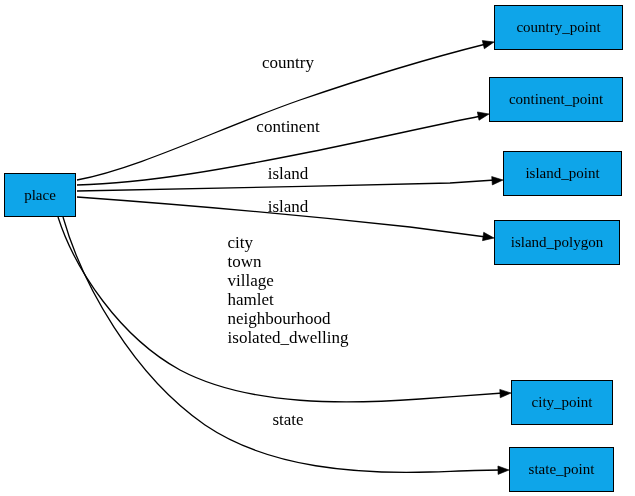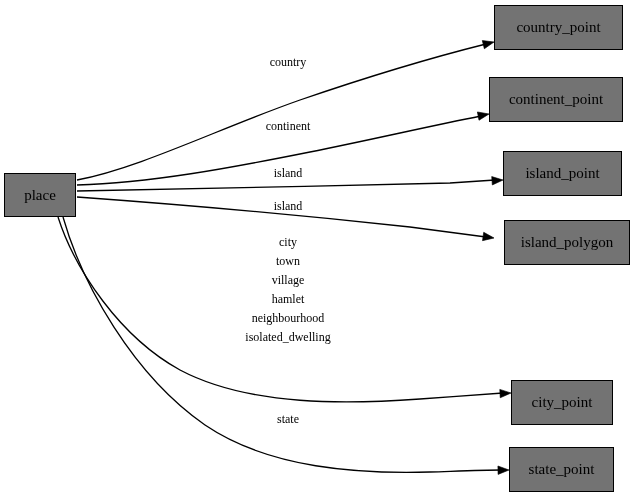--- a/index.html
+++ b/index.html
@@ -19,34 +19,33 @@
     position: absolute;
     top: 0;
     left: 0;
     width: 635px;
     height: 496px;
   }
   .node-box {
     position: absolute;
     box-sizing: border-box;
     border: 1.3px solid #000000;
-    background: #737373;
+    background: #0ea5e9;
     display: flex;
     align-items: center;
     justify-content: center;
     font-size: 15px;
     color: #000000;
     line-height: 1;
     white-space: nowrap;
   }
   .edge-label {
     position: absolute;
-    font-size: 12px;
+    font-size: 17px;
     color: #000000;
-    text-align: center;
     white-space: pre;
     line-height: 19px;
     transform: translateX(-50%);
   }
   .edge-path {
     fill: none;
     stroke: #000000;
     stroke-width: 1.3px;
   }
   .arrow-head {
@@ -81,21 +80,21 @@
       </div>
       <div class="node-box" style="left: 494px; top: 5px; width: 129px; height: 45px;">
         <span>country_point</span>
       </div>
       <div class="node-box" style="left: 489px; top: 77px; width: 134px; height: 45px;">
         <span>continent_point</span>
       </div>
       <div class="node-box" style="left: 503px; top: 151px; width: 119px; height: 45px; text-align: right;">
         <span>island_point</span>
       </div>
-      <div class="node-box" style="left: 494px; top: 220px; width: 126px; height: 45px; margin-left: 10px;">
+      <div class="node-box" style="left: 494px; top: 220px; width: 126px; height: 45px;">
         <span>island_polygon</span>
       </div>
       <div class="node-box" style="left: 511px; top: 372px; width: 102px; height: 45px; margin-top: 8px;">
         <span>city_point</span>
       </div>
       <div class="node-box" style="left: 509px; top: 447px; width: 105px; height: 45px; text-align: center;">
         <span>state_point</span>
       </div>
     </div>
   <div id="labels-layer">

